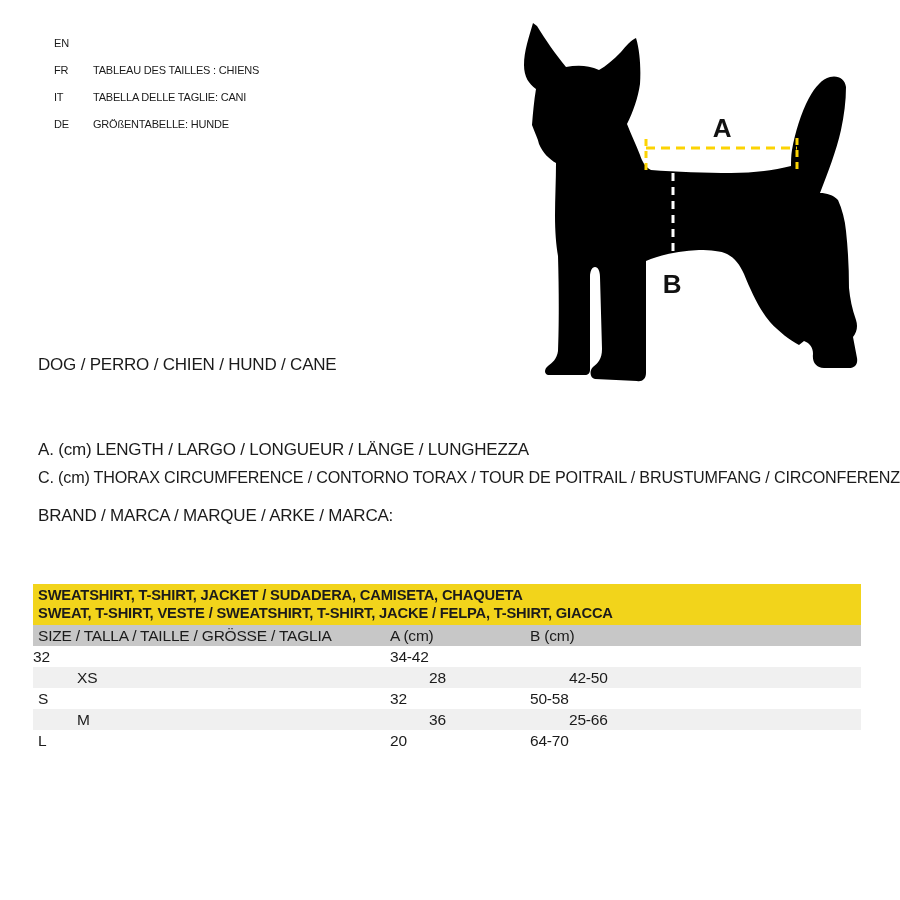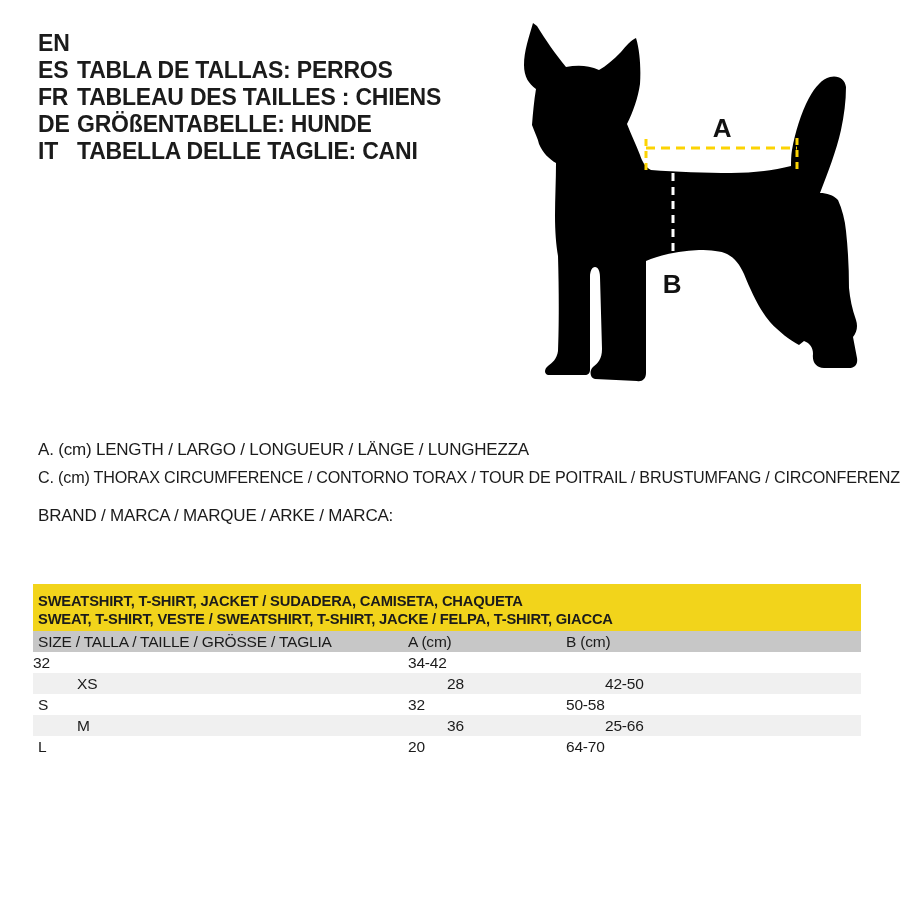--- a/index.html
+++ b/index.html
@@ -1,68 +1,64 @@
 <!DOCTYPE html>
 <html><head>
 <meta charset="utf-8">
 <style>
   html,body{margin:0;padding:0;background:#ffffff;}
   .canvas{
     position:relative;width:900px;height:900px;background:#ffffff;overflow:hidden;
     font-family:"Liberation Sans",sans-serif;color:#1b1b1b;letter-spacing:-0.2px;
   }
   
-  .lang-block{position:absolute;left:38px;top:30px;font-size:23px;line-height:27px;font-weight:700;}
+  .lang-block{position:absolute;left:54px;top:30px;font-size:11px;line-height:27px;font-weight:400;}
   .lang-row{display:flex;}
   .lang-code{width:39px;flex:0 0 39px;}
   
   .dog-svg{position:absolute;left:498px;top:10px;width:392px;height:392px;}
   .dog-svg text{font-family:"Liberation Sans",sans-serif;font-weight:bold;font-size:26px;fill:#111;}
   
   .line{position:absolute;left:38px;font-size:17px;line-height:22px;white-space:nowrap;}
   .dog-line{top:354px;}
   .measure-a{top:439px;}
   .measure-c{top:467px;transform:scaleX(0.95);transform-origin:0 50%;}
   .brand-line{top:505px;}
   
   .size-table{position:absolute;left:33px;top:584px;width:828px;}
-  .band{background:#F2D41B;padding:8px 0 3px 5px;}
+  .band{background:#F2D41B;padding:2px 0 3px 5px;}
   .band-line{font-weight:bold;font-size:15.5px;line-height:18px;white-space:nowrap;
              transform:scaleX(0.95);transform-origin:0 50%;}
   .trow{display:grid;grid-template-columns:357px 140px 150px auto;align-items:center;
-        height:21px;font-size:15.5px;line-height:21px;gap:18px;}
+        height:21px;font-size:15.5px;line-height:21px;}
   .trow .c-size{padding-left:5px;text-align:left;white-space:nowrap;}
   .trow .c-a,.trow .c-b{text-align:left;}
   .thead{background:#C7C7C7;}
   .trow.alt{background:#F0F0F0;padding-left:39px;}
 </style>
 </head>
 <body>
 
 <div class="canvas">
 
   <div class="lang-block">
     <div class="lang-row">
       <span class="lang-code">EN</span>
     </div>
     <div class="lang-row">
-      <span class="lang-code">ES</span>
-      <span class="lang-label">TABLA DE TALLAS: PERROS</span>
-    </div>
-    <div class="lang-row">
       <span class="lang-code">FR</span>
       <span class="lang-label">TABLEAU DES TAILLES : CHIENS</span>
     </div>
     <div class="lang-row">
+      <span class="lang-code">IT</span>
+      <span class="lang-label">TABELLA DELLE TAGLIE: CANI</span>
+    </div>
+    <div class="lang-row">
       <span class="lang-code">DE</span>
       <span class="lang-label">GRÖßENTABELLE: HUNDE</span>
-    </div>
-    <div class="lang-row">
-      <span class="lang-code">IT</span>
-      <span class="lang-label">TABELLA DELLE TAGLIE: CANI</span>
     </div>
   </div>
 
   <svg class="dog-svg" viewBox="0 0 392 392">
     <g transform="translate(-498,-10)">
       <path fill="#000000" d="
         M 533 23
         C 529 37 524 51 524 65
         C 524 77 529 84 536 89
         C 534 101 533 112 532 125
@@ -121,20 +117,21 @@
       <line x1="646" y1="148" x2="797" y2="148" stroke="#FCD303" stroke-width="3" stroke-dasharray="9 6"></line>
       <line x1="646" y1="139" x2="646" y2="171" stroke="#FCD303" stroke-width="3" stroke-dasharray="7 5"></line>
       <line x1="797" y1="138" x2="797" y2="170" stroke="#FCD303" stroke-width="3" stroke-dasharray="7 5"></line>
       <text x="722" y="137" text-anchor="middle">A</text>
 
       <line x1="673" y1="173" x2="673" y2="255" stroke="#FFFFFF" stroke-width="3" stroke-dasharray="8 6"></line>
       <text x="672" y="293" text-anchor="middle">B</text>
     </g>
   </svg>
 
+  <div class="line dog-line">DOG / PERRO / CHIEN / HUND / CANE</div>
   <div class="line measure-a">A. (cm) LENGTH / LARGO / LONGUEUR / LÄNGE / LUNGHEZZA</div>
   <div class="line measure-c">C. (cm) THORAX CIRCUMFERENCE / CONTORNO TORAX / TOUR DE POITRAIL / BRUSTUMFANG / CIRCONFERENZA TORACE</div>
   <div class="line brand-line">BRAND / MARCA / MARQUE / ARKE / MARCA:</div>
 
   <div class="size-table">
     <div class="band">
       <div class="band-line">SWEATSHIRT, T-SHIRT, JACKET / SUDADERA, CAMISETA, CHAQUETA</div>
       <div class="band-line">SWEAT, T-SHIRT, VESTE / SWEATSHIRT, T-SHIRT, JACKE / FELPA, T-SHIRT, GIACCA</div>
     </div>
     <div class="trow thead">

